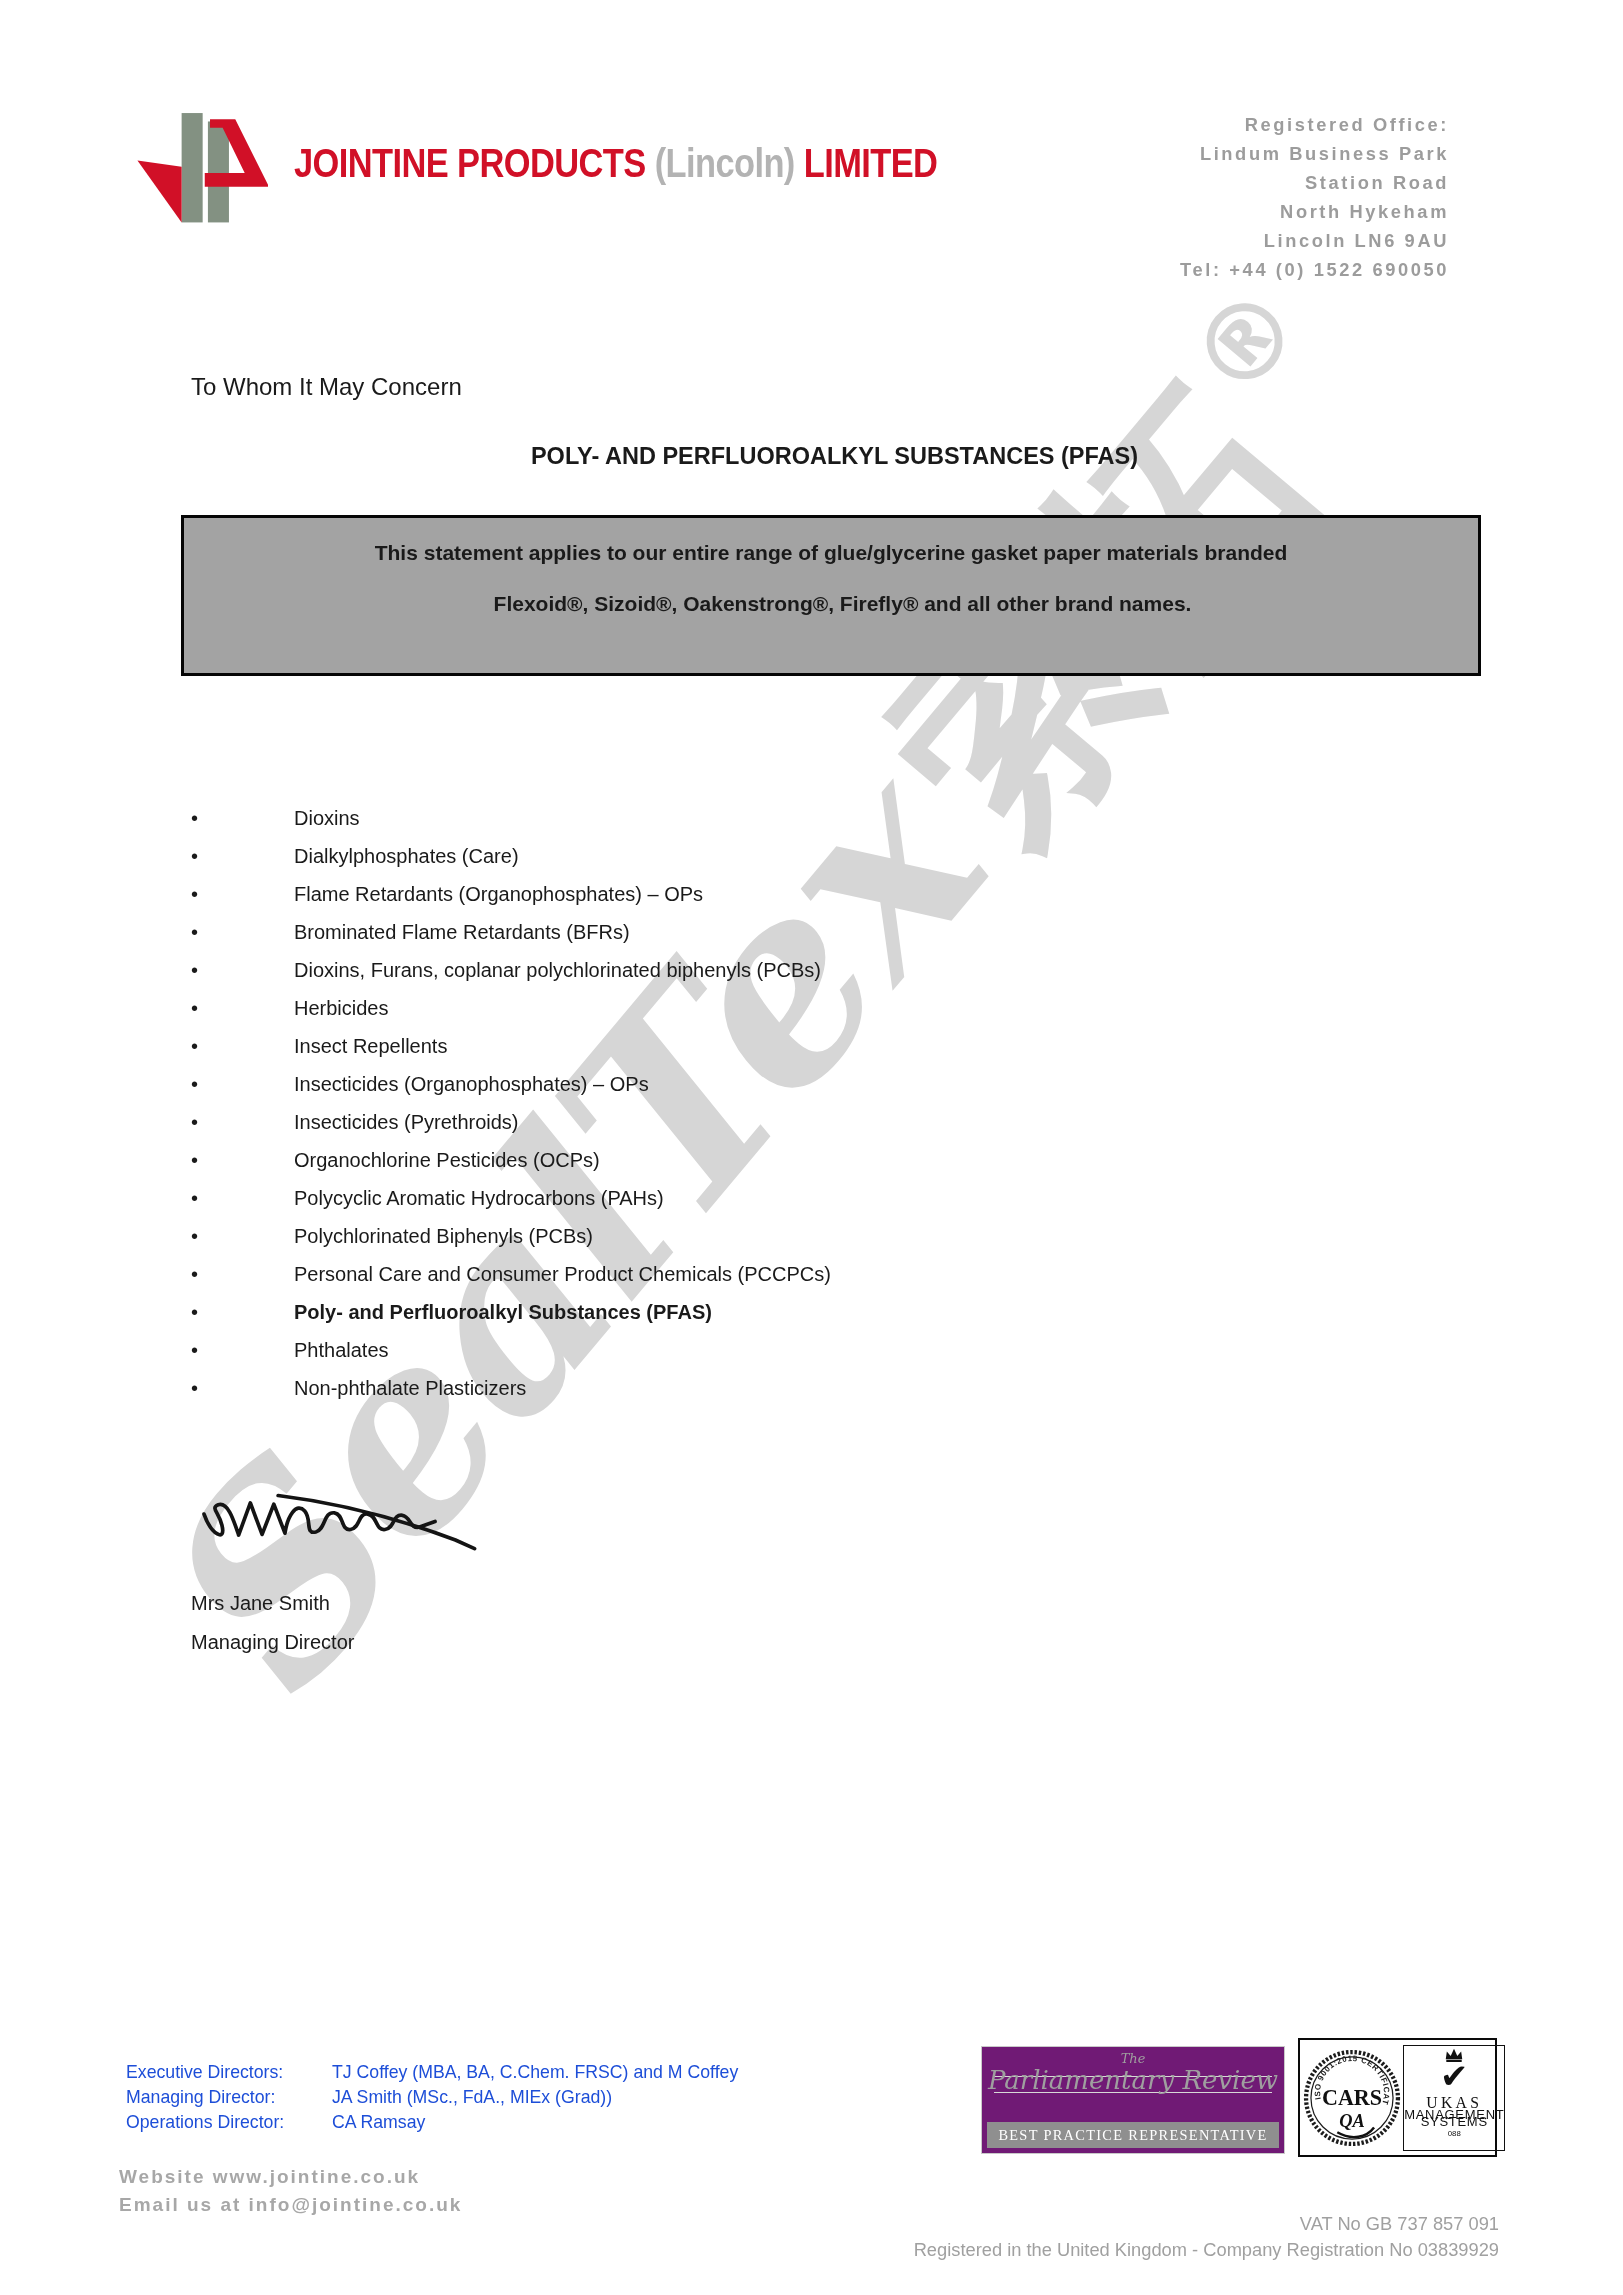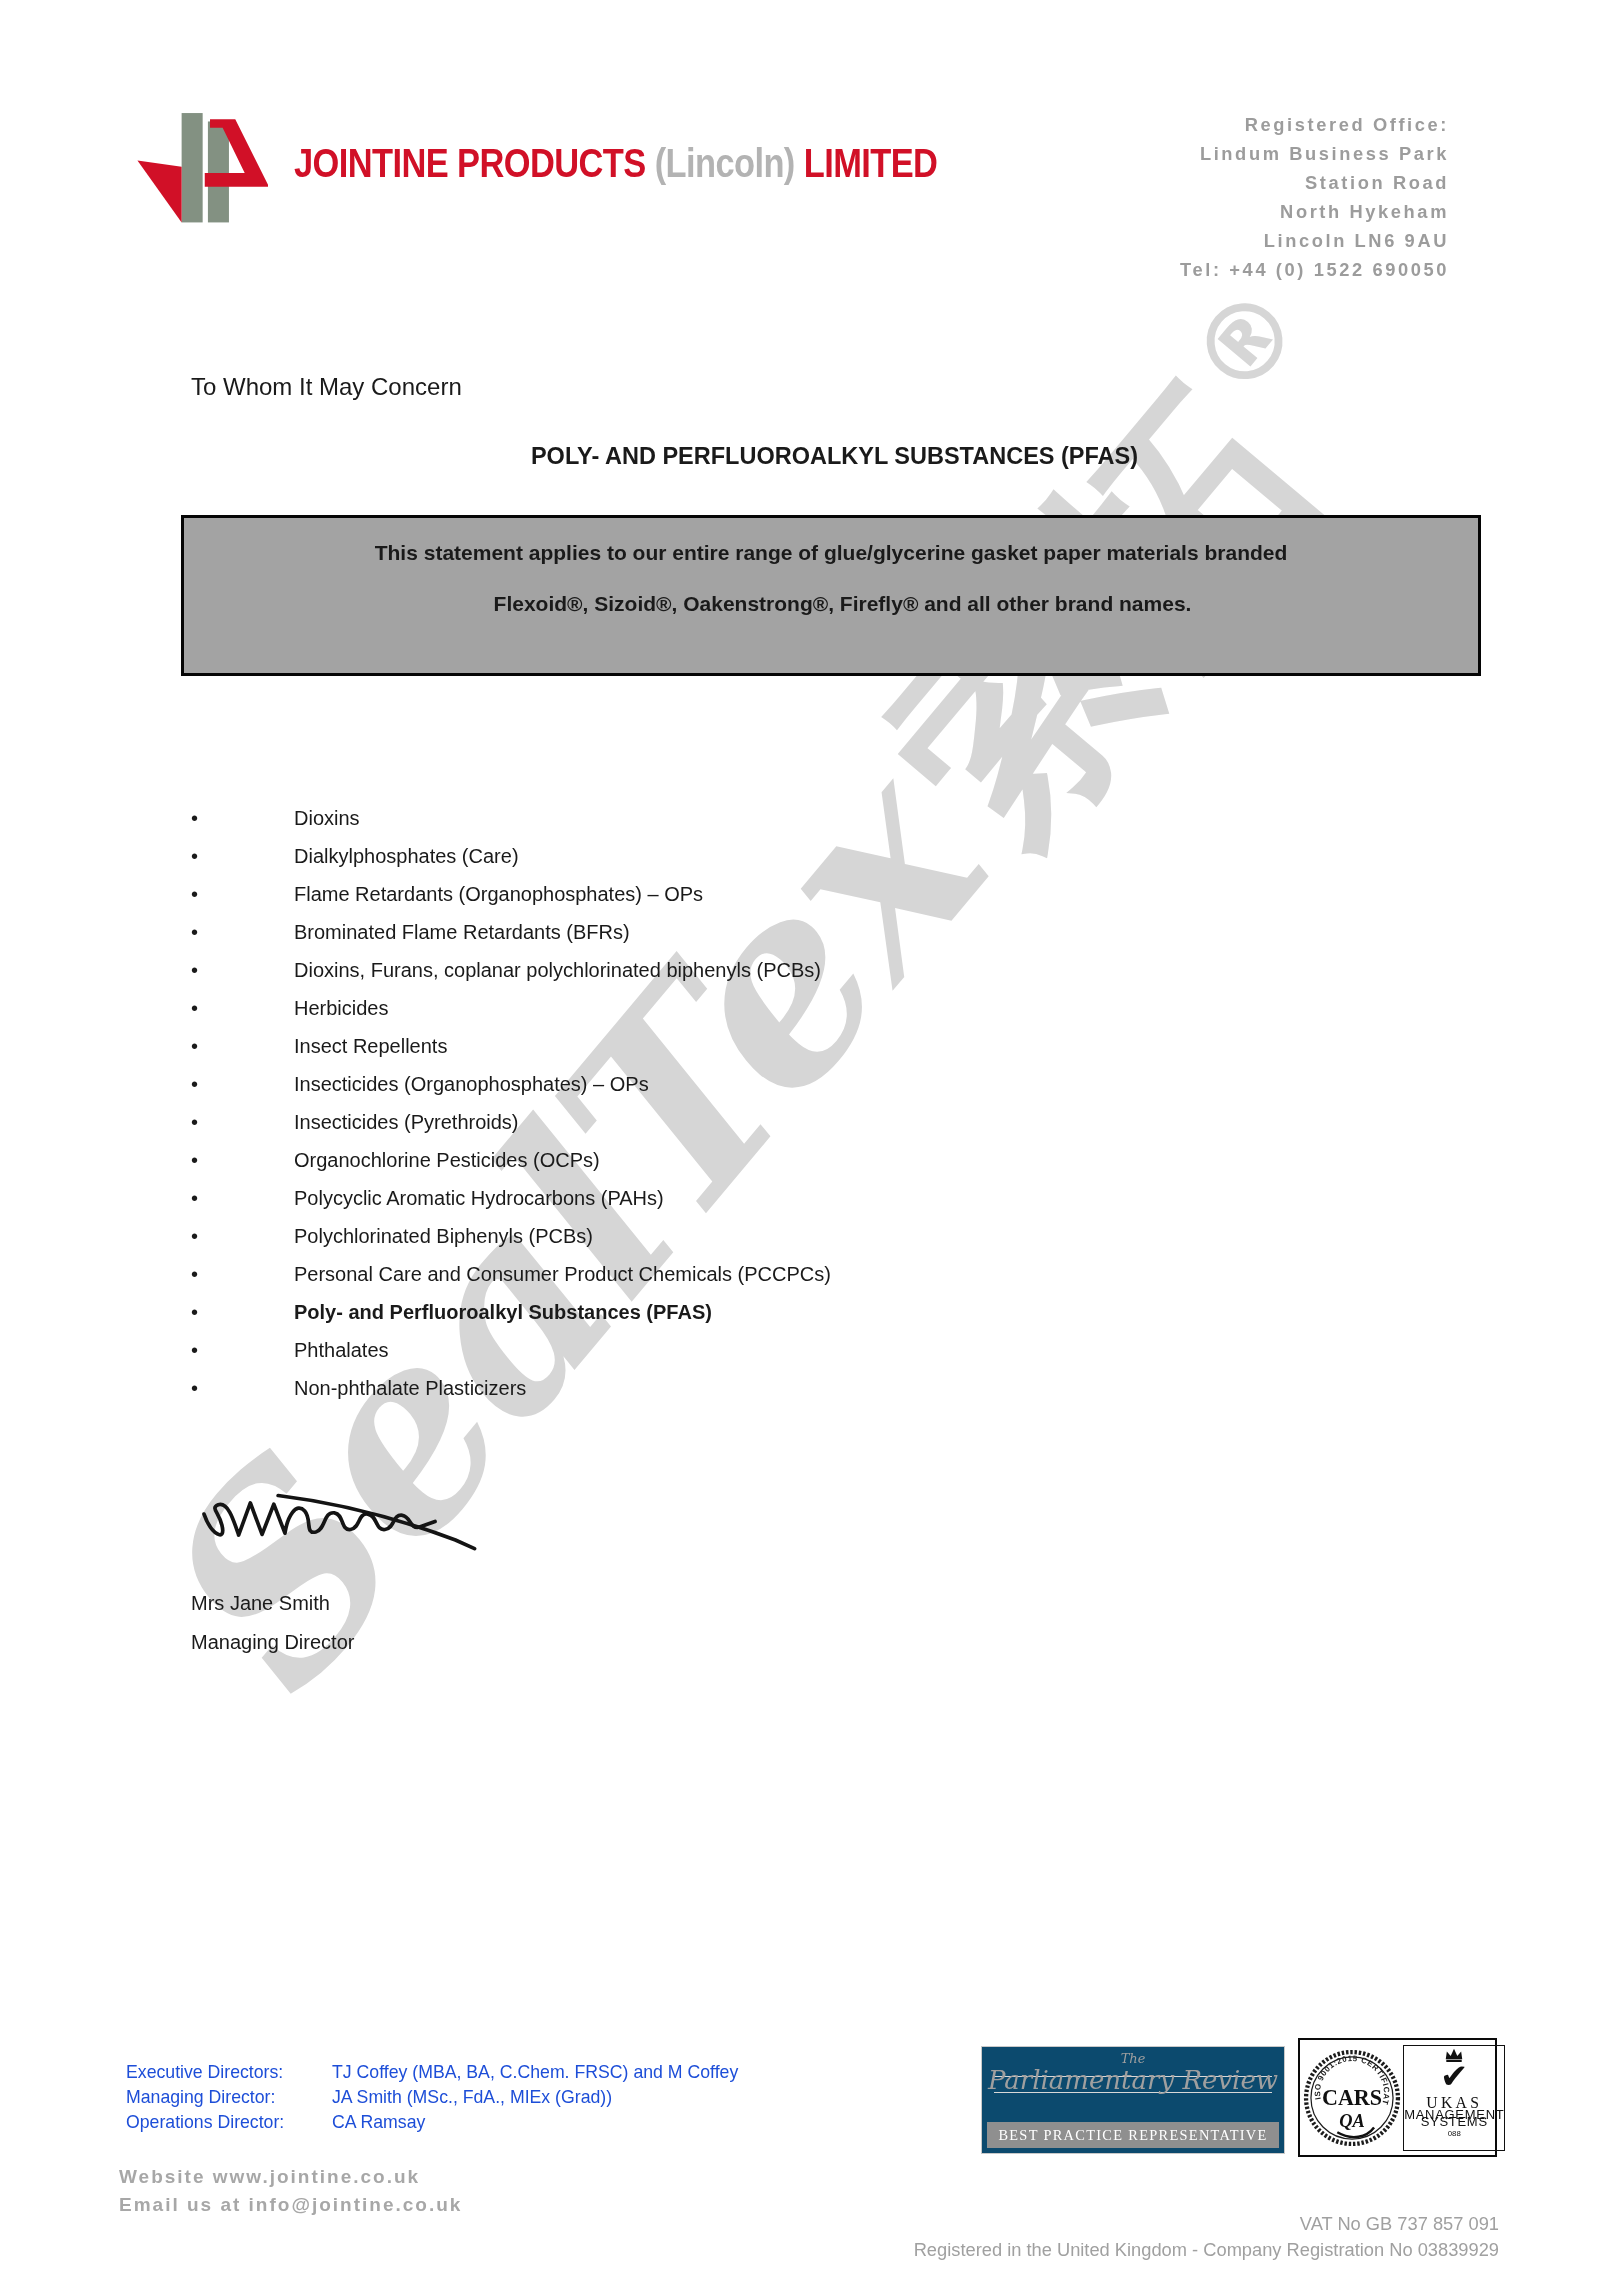--- a/index.html
+++ b/index.html
@@ -54,21 +54,21 @@
   .signer { left:191px; top:1584px; font-size:20px; line-height:39px; }
   
   .directors { left:126px; top:2060px; font-size:17.7px; line-height:25px; color:#1d4ed8; }
   .directors .row { display:flex; }
   .directors .lbl { width:206px; }
   .contact { left:119px; top:2163px; font-size:19px; font-weight:bold; letter-spacing:2px; line-height:28px; color:#a7a7a7; white-space:nowrap; }
   .vat { right:124px; top:2211px; text-align:right; font-size:18.3px; line-height:26px; color:#a0a0a0; white-space:nowrap; }
   
   .parl {
     left:981px; top:2046px; width:304px; height:108px;
-    border:1.3px solid #c9c9c9; background:#0c4a6e; padding:3.9px 5.2px 5.2px 5.2px;
+    border:1.3px solid #c9c9c9; background:#701a75; padding:3.9px 5.2px 5.2px 5.2px;
     display:flex; flex-direction:column;
   }
   .parl .script-wrap { position:relative; flex:1; text-align:center; color:#9f9f9f;
     font-family:"DejaVu Serif", serif; font-style:italic; }
   .parl .line-a, .parl .line-b { position:absolute; left:6.5px; right:6.5px; height:0.7px; background:#d8d8d8; }
   .parl .line-a { top:25px; } .parl .line-b { top:41px; }
   .parl .the { font-size:13px; line-height:13px; padding-top:1.3px; position:relative; }
   .parl .ptitle { font-size:26px; line-height:30px; position:relative; white-space:nowrap; }
   .parl .band { height:26px; background:#8f8f8f; color:#ffffff; text-align:center;
     font-family:"Liberation Serif", serif; font-size:14.4px; letter-spacing:1.3px; line-height:26px; white-space:nowrap; }

